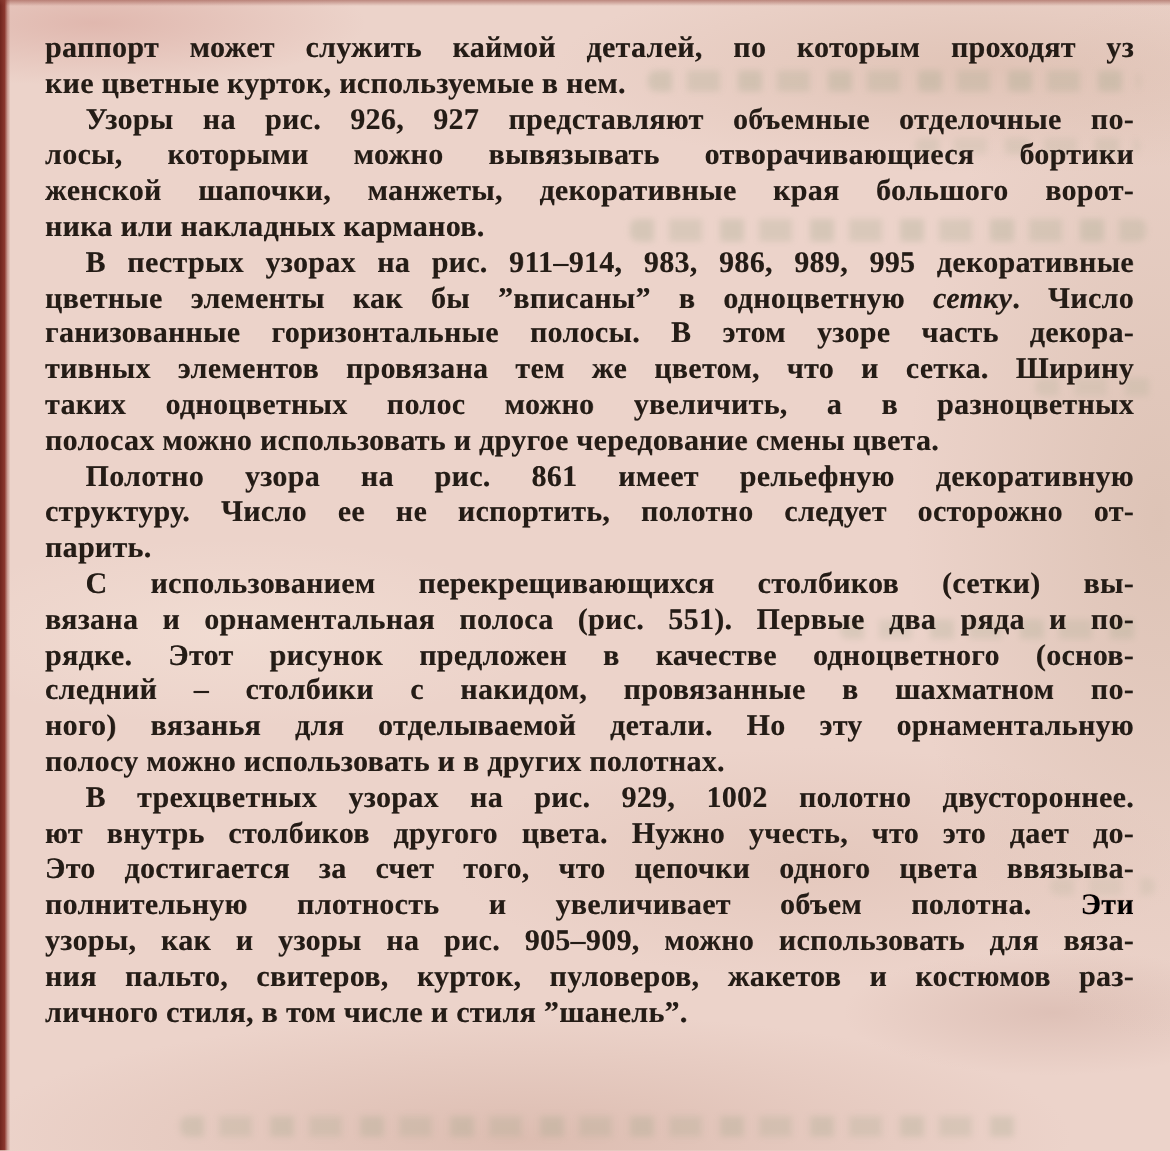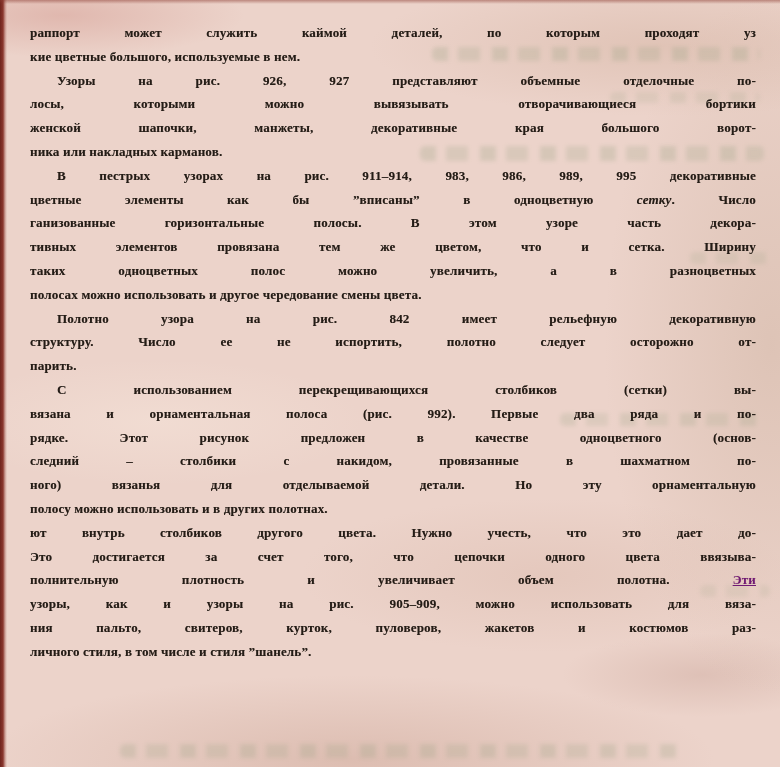--- a/index.html
+++ b/index.html
@@ -24,32 +24,32 @@
     z-index: 3;
   }
   .edge-top {
     position: absolute; left: 0; top: 0; width: 100%; height: 4px;
     background: linear-gradient(to bottom, rgba(140,60,50,0.50), rgba(140,60,50,0));
     z-index: 3;
   }
   .textblock {
     position: absolute; left: 30px; top: 21px; width: 726px;
     color: #241c16;
-    font-size: 13px; font-weight: bold;
+    font-size: 20px; font-weight: bold;
     line-height: 23.8px;
     letter-spacing: 0.2px;
     z-index: 2;
     text-shadow: 0.2px 0.2px 0 rgba(36,28,22,0.45);
   }
   .para { margin: 0; }
   .line { text-align: justify; text-align-last: justify; white-space: normal; }
   .line.end { text-align-last: left; }
   .line.ind { text-indent: 27px; }
   .it { font-style: italic; }
-  .faded { color: #701a75; text-shadow: 0 0 1px rgba(197,156,146,0.8); text-decoration: underline; }
+  .faded { color: #000000; text-shadow: 0 0 1px rgba(197,156,146,0.8); }
   .bleed {
     position: absolute; z-index: 1;
     filter: blur(2px); opacity: 0.55; border-radius: 5px;
     background: repeating-linear-gradient(90deg,
       rgba(148,160,128,0.45) 0 16px, rgba(148,160,128,0) 16px 26px,
       rgba(148,160,128,0.38) 26px 48px, rgba(148,160,128,0) 48px 60px);
   }
   .b1 { left: 432px; top: 47px;  width: 328px; height: 14px; }
   .b2 { left: 610px; top: 92px;  width: 150px; height: 11px; opacity: 0.35; }
   .b3 { left: 420px; top: 146px; width: 344px; height: 15px; }
@@ -69,55 +69,56 @@
 <div class="bleed b3"></div>
 <div class="bleed b4"></div>
 <div class="bleed b5"></div>
 <div class="bleed b6"></div>
 <div class="bleed b7"></div>
 
 <div class="textblock">
 
   <div class="para">
     <div class="line">раппорт может служить каймой деталей, по которым проходят уз</div>
-    <div class="line end">кие цветные большого, используемые в нем.</div>
+    <div class="line end">кие цветные курток, используемые в нем.</div>
   </div>
 
   <div class="para">
     <div class="line ind">Узоры на рис. 926, 927 представляют объемные отделочные по-</div>
     <div class="line">лосы, которыми можно вывязывать отворачивающиеся бортики</div>
     <div class="line">женской шапочки, манжеты, декоративные края большого ворот-</div>
     <div class="line end">ника или накладных карманов.</div>
   </div>
 
   <div class="para">
     <div class="line ind">В пестрых узорах на рис. 911–914, 983, 986, 989, 995 декоративные</div>
     <div class="line"><span>цветные элементы как бы ”вписаны” в одноцветную </span><span class="it">сетку</span><span>. Число</span></div>
     <div class="line">ганизованные горизонтальные полосы. В этом узоре часть декора-</div>
     <div class="line">тивных элементов провязана тем же цветом, что и сетка. Ширину</div>
     <div class="line">таких одноцветных полос можно увеличить, а в разноцветных</div>
     <div class="line end">полосах можно использовать и другое чередование смены цвета.</div>
   </div>
 
   <div class="para">
-    <div class="line ind">Полотно узора на рис. 842 имеет рельефную декоративную</div>
+    <div class="line ind">Полотно узора на рис. 861 имеет рельефную декоративную</div>
     <div class="line">структуру. Число ее не испортить, полотно следует осторожно от-</div>
     <div class="line end">парить.</div>
   </div>
 
   <div class="para">
     <div class="line ind">С использованием перекрещивающихся столбиков (сетки) вы-</div>
-    <div class="line">вязана и орнаментальная полоса (рис. 992). Первые два ряда и по-</div>
+    <div class="line">вязана и орнаментальная полоса (рис. 551). Первые два ряда и по-</div>
     <div class="line">рядке. Этот рисунок предложен в качестве одноцветного (основ-</div>
     <div class="line">следний – столбики с накидом, провязанные в шахматном по-</div>
     <div class="line">ного) вязанья для отделываемой детали. Но эту орнаментальную</div>
     <div class="line end">полосу можно использовать и в других полотнах.</div>
   </div>
 
   <div class="para">
+    <div class="line ind">В трехцветных узорах на рис. 929, 1002 полотно двустороннее.</div>
     <div class="line">ют внутрь столбиков другого цвета. Нужно учесть, что это дает до-</div>
     <div class="line">Это достигается за счет того, что цепочки одного цвета ввязыва-</div>
     <div class="line"><span>полнительную плотность и увеличивает объем полотна. </span><span class="faded">Эти</span></div>
     <div class="line">узоры, как и узоры на рис. 905–909, можно использовать для вяза-</div>
     <div class="line">ния пальто, свитеров, курток, пуловеров, жакетов и костюмов раз-</div>
     <div class="line end">личного стиля, в том числе и стиля ”шанель”.</div>
   </div>
 
 </div>
 

